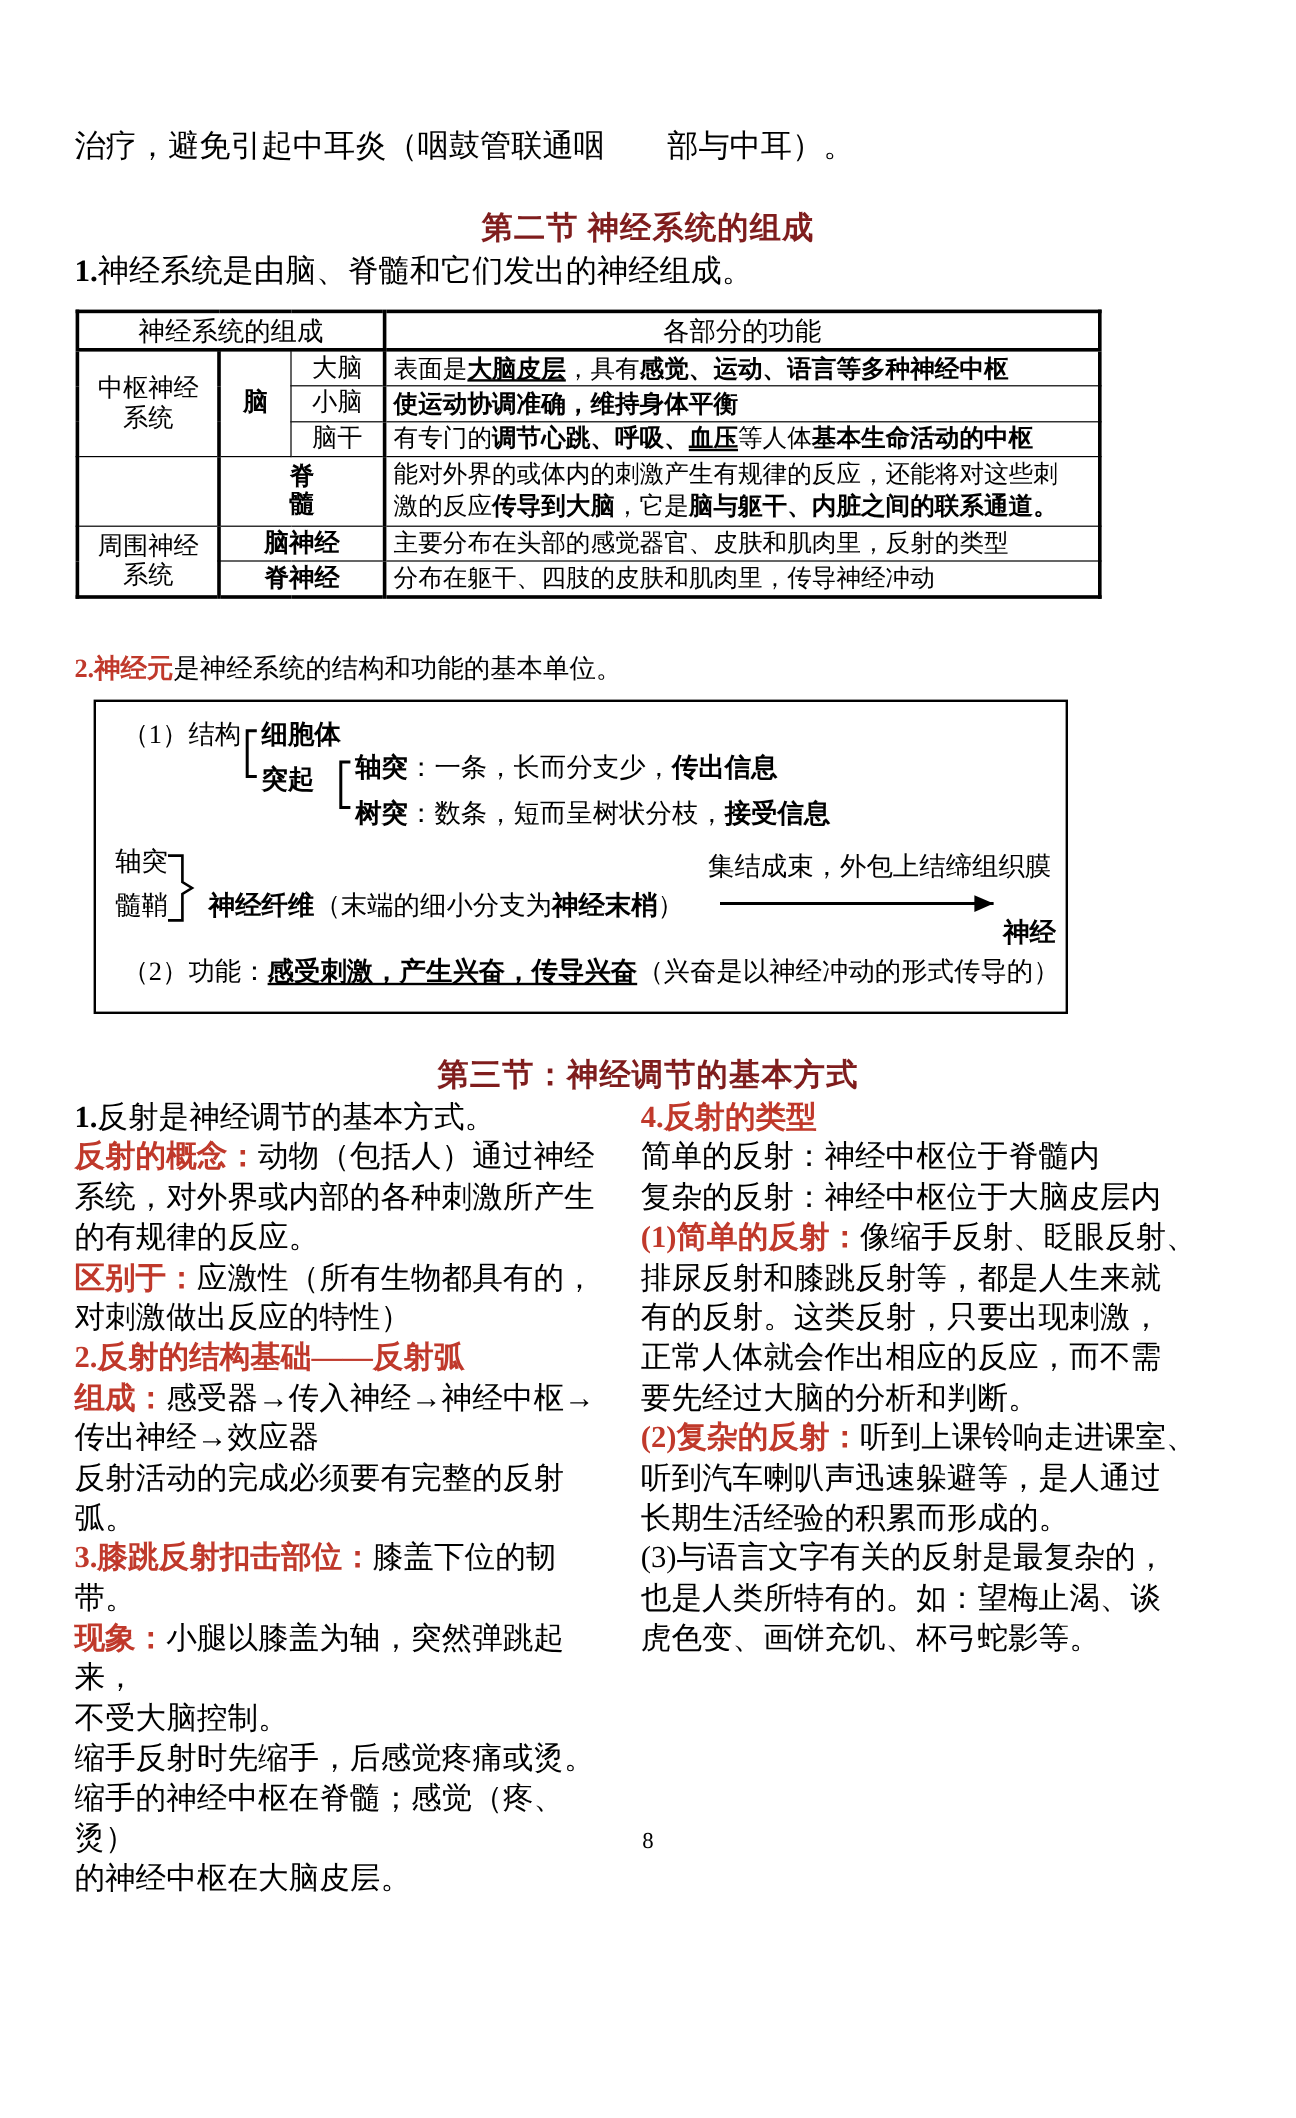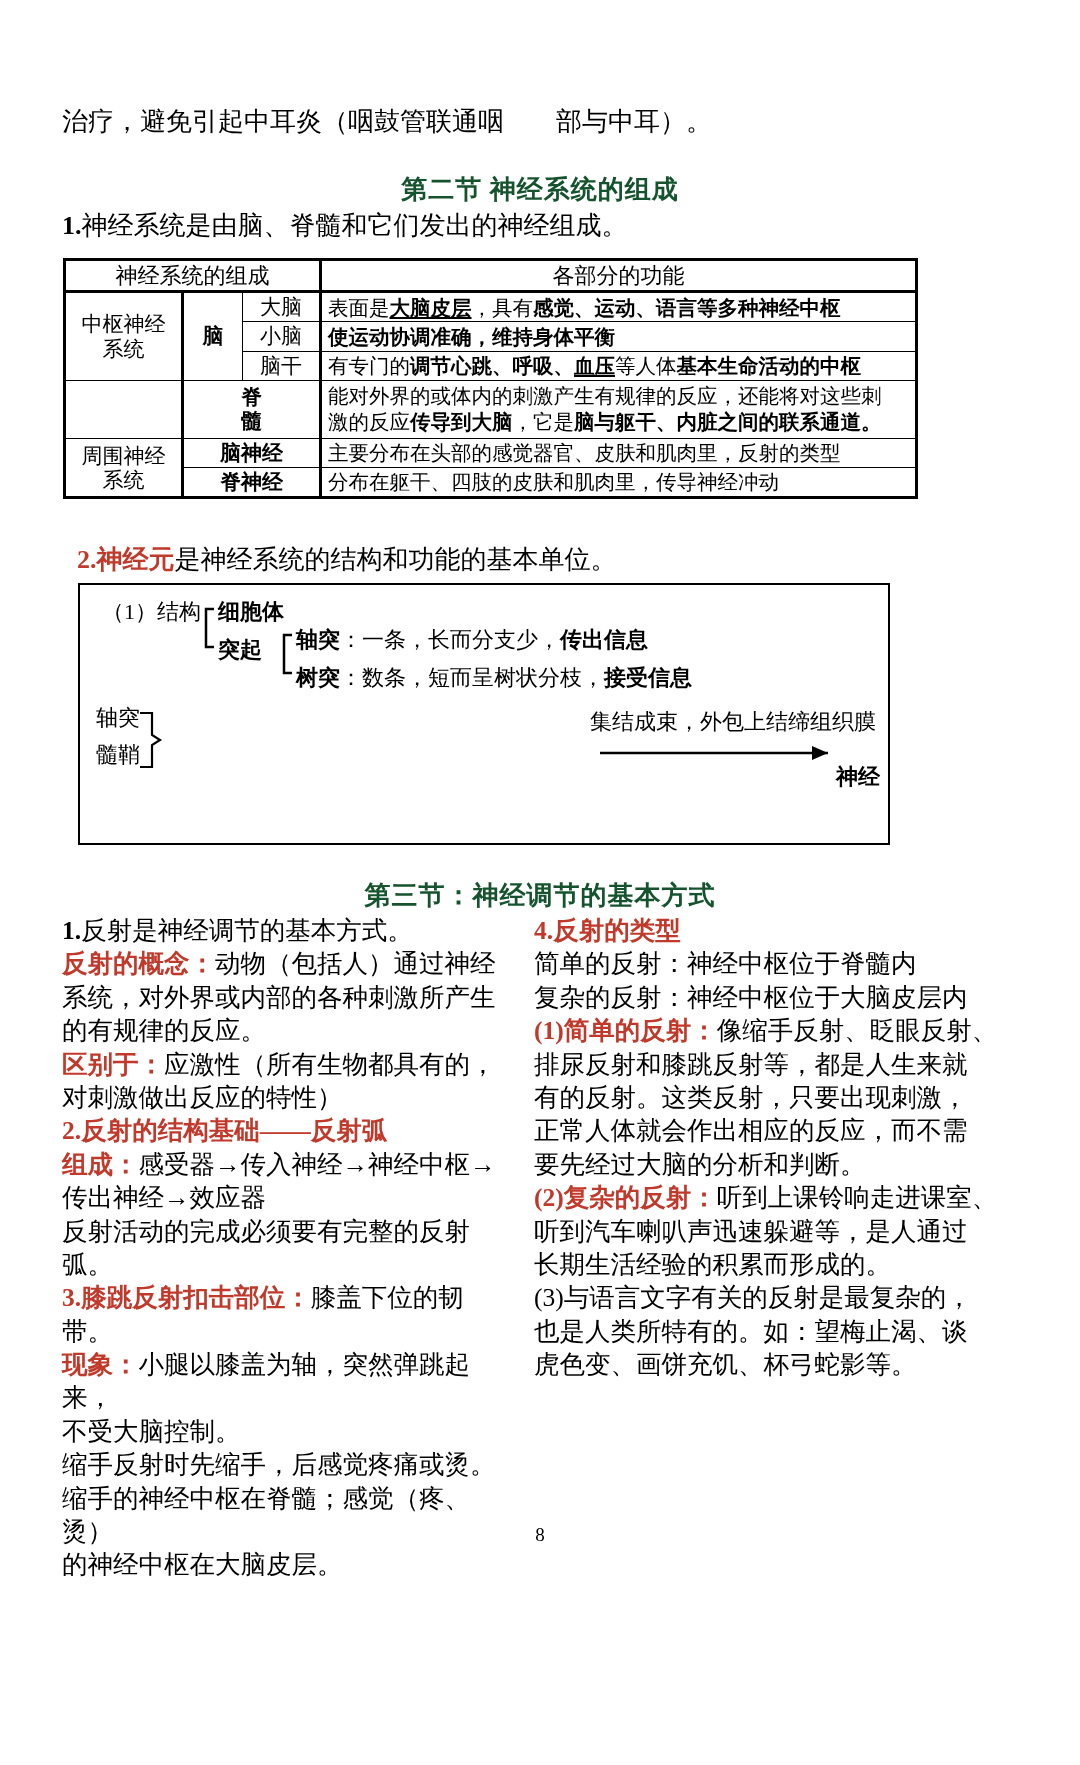--- a/index.html
+++ b/index.html
@@ -19,21 +19,21 @@
     position: relative;
     width: 1080px;
     height: 1481px;
     padding: 0;
     box-sizing: border-box;
     text-decoration: underline;
   }
   .red { color: #c0392b; font-weight: bold; }
   .bold { font-weight: bold; }
   .sec-title {
-    color: #14532d;
+    color: #7f1d1d;
     font-weight: bold;
     font-size: 26px;
     text-align: center;
     letter-spacing: 1px;
   }
 
   
   .topline {
     position: absolute;
     left: 62px;
@@ -95,22 +95,21 @@
   .b { font-weight: bold; }
   .u { text-decoration: underline; font-weight: bold; }
   .thickbot { border-bottom: 3px solid #000 !important; margin-left: 36px; }
   .thickright { border-right: 3px solid #000 !important; }
 
   
   .item2 {
     position: absolute;
     left: 62px;
     top: 542px;
-    font-size: 26px;
-    margin-left: 15px;
+    font-size: 22px;
   }
 
   
   .neuronbox {
     position: absolute;
     left: 78px;
     top: 583px;
     width: 812px;
     height: 262px;
     border: 2.5px solid #000;
@@ -250,24 +249,30 @@
       <span style="font-weight:bold">轴突</span><span>：一条，长而分支少，</span><span style="font-weight:bold">传出信息</span>
     </div>
 
     <div class="nbtxt" style="left:216px; top:78px;">
       <span style="font-weight:bold">树突</span><span>：数条，短而呈树状分枝，</span><span style="font-weight:bold">接受信息</span>
     </div>
 
     <div class="nbtxt" style="left:16px; top:118px;">轴突</div>
     <div class="nbtxt" style="left:16px; top:155px;">髓鞘</div>
 
+    <div class="nbtxt" style="left:94px; top:155px;">
+      <span style="font-weight:bold">神经纤维</span><span>（末端的细小分支为</span><span style="font-weight:bold">神经末梢</span><span>）</span>
+    </div>
 
     <div class="nbtxt" style="left:510px; top:122px;">集结成束，外包上结缔组织膜</div>
     <div class="nbtxt" style="left:756px; top:141px; font-weight:bold;margin-top:36px;">神经</div>
 
+    <div class="nbtxt serif" style="left:22px; top:210px;">
+      <span>（2）功能：</span><span style="font-weight:bold; text-decoration:underline;">感受刺激，产生兴奋，传导兴奋</span><span>（兴奋是以神经冲动的形式传导的）</span>
+    </div>
   </div>
 
   <div class="sec3">
     <span class="sec-title">第三节：神经调节的基本方式</span>
   </div>
 
   <div class="cols">
     <div class="col colL" id="col-left"><p><span class="bold">1.</span><span>反射是神经调节的基本方式。</span></p><p><span class="red">反射的概念：</span><span>动物（包括人）通过神经</span></p><p>系统，对外界或内部的各种刺激所产生</p><p>的有规律的反应。</p><p><span class="red">区别于：</span><span>应激性（所有生物都具有的，</span></p><p>对刺激做出反应的特性）</p><p class="red">2.反射的结构基础——反射弧</p><p><span class="red">组成：</span><span>感受器→传入神经→神经中枢→</span></p><p>传出神经→效应器</p><p>反射活动的完成必须要有完整的反射</p><p>弧。</p><p><span class="red">3.膝跳反射扣击部位：</span><span>膝盖下位的韧带。</span></p><p><span class="red">现象：</span><span>小腿以膝盖为轴，突然弹跳起来，</span></p><p>不受大脑控制。</p><p>缩手反射时先缩手，后感觉疼痛或烫。</p><p>缩手的神经中枢在脊髓；感觉（疼、烫）</p><p>的神经中枢在大脑皮层。</p></div><div class="col colR" id="col-right"><p class="red">4.反射的类型</p><p>简单的反射：神经中枢位于脊髓内</p><p>复杂的反射：神经中枢位于大脑皮层内</p><p><span class="red">(1)简单的反射：</span><span>像缩手反射、眨眼反射、</span></p><p>排尿反射和膝跳反射等，都是人生来就</p><p>有的反射。这类反射，只要出现刺激，</p><p>正常人体就会作出相应的反应，而不需</p><p>要先经过大脑的分析和判断。</p><p><span class="red">(2)复杂的反射：</span><span>听到上课铃响走进课室、</span></p><p>听到汽车喇叭声迅速躲避等，是人通过</p><p>长期生活经验的积累而形成的。</p><p>(3)与语言文字有关的反射是最复杂的，</p><p>也是人类所特有的。如：望梅止渴、谈</p><p>虎色变、画饼充饥、杯弓蛇影等。</p></div>
   </div>
 

